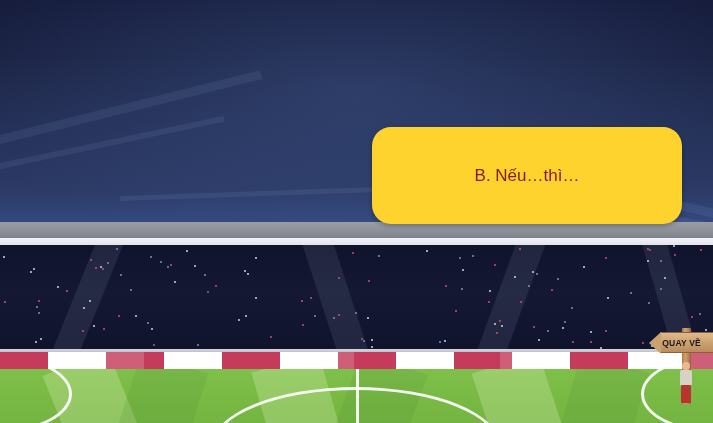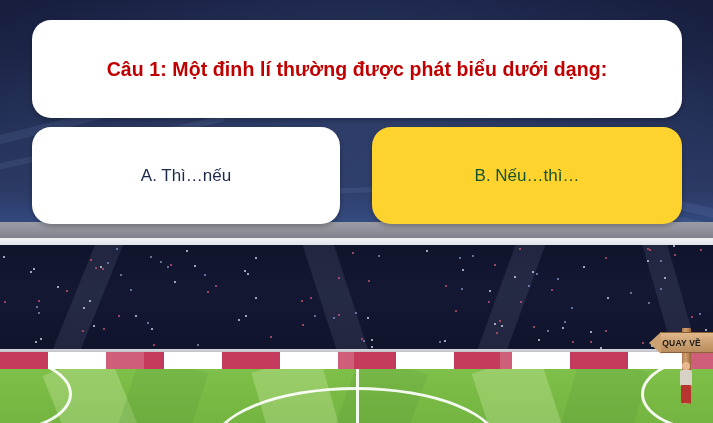--- a/index.html
+++ b/index.html
@@ -111,21 +111,21 @@
     padding:0 26px; line-height:1.55;
   }
   #question-text {
     color:#c00000; font-size:19.5px; font-weight:700; letter-spacing:.1px;
   }
   .opt {
     font-size:17px; color:#1b2a4a; font-weight:400;
   }
   #option-a { left:32px; top:127px; width:308px; height:97px; }
   #option-b { left:372px; top:127px; width:310px; height:97px; background:#ffd32e; }
-  #option-b .opt { color:#14532d; }
+  #option-b .opt { color:#7f1d1d; }
   #option-c { left:32px; top:254px; width:308px; height:98px; }
   #option-d { left:372px; top:254px; width:310px; height:98px; }
 
   
   #back-signpost {
     position:absolute; left:644px; top:318px; width:66px; height:86px;
   }
   .post {
     position:absolute; left:38px; top:10px; width:9px; height:76px;
     background:linear-gradient(90deg,#a9764a,#cfa271 35%,#b9824f 75%,#8d5f3a);
@@ -324,27 +324,21 @@
     <div class="pbeam" style="left:250px;transform:rotate(-16deg);"></div>
     <div class="pbeam dark" style="left:360px;transform:rotate(20deg);"></div>
     <div class="pbeam" style="left:470px;transform:rotate(-18deg);"></div>
     <div class="pbeam dark" style="left:580px;transform:rotate(16deg);"></div>
     <div class="mark centerline"></div>
     <div class="circle"></div>
     <div class="arc-l"></div>
     <div class="arc-r"></div>
   </div>
 
-  <div class="card" id="question-card">
-    <span id="question-text">Câu 1: Một đinh lí thường được phát biểu dưới dạng:</span>
-  </div>
-
-  <div class="card" id="option-a">
-    <span class="opt">A. Thì…nếu</span>
-  </div>
+
   <div class="card" id="option-b">
     <span class="opt">B. Nếu…thì…</span>
   </div>
 
   <div id="back-signpost">
     <div class="post"></div>
     <div class="figure">
       <div class="fig-head"></div>
       <div class="fig-body"></div>
       <div class="fig-legs"></div>

